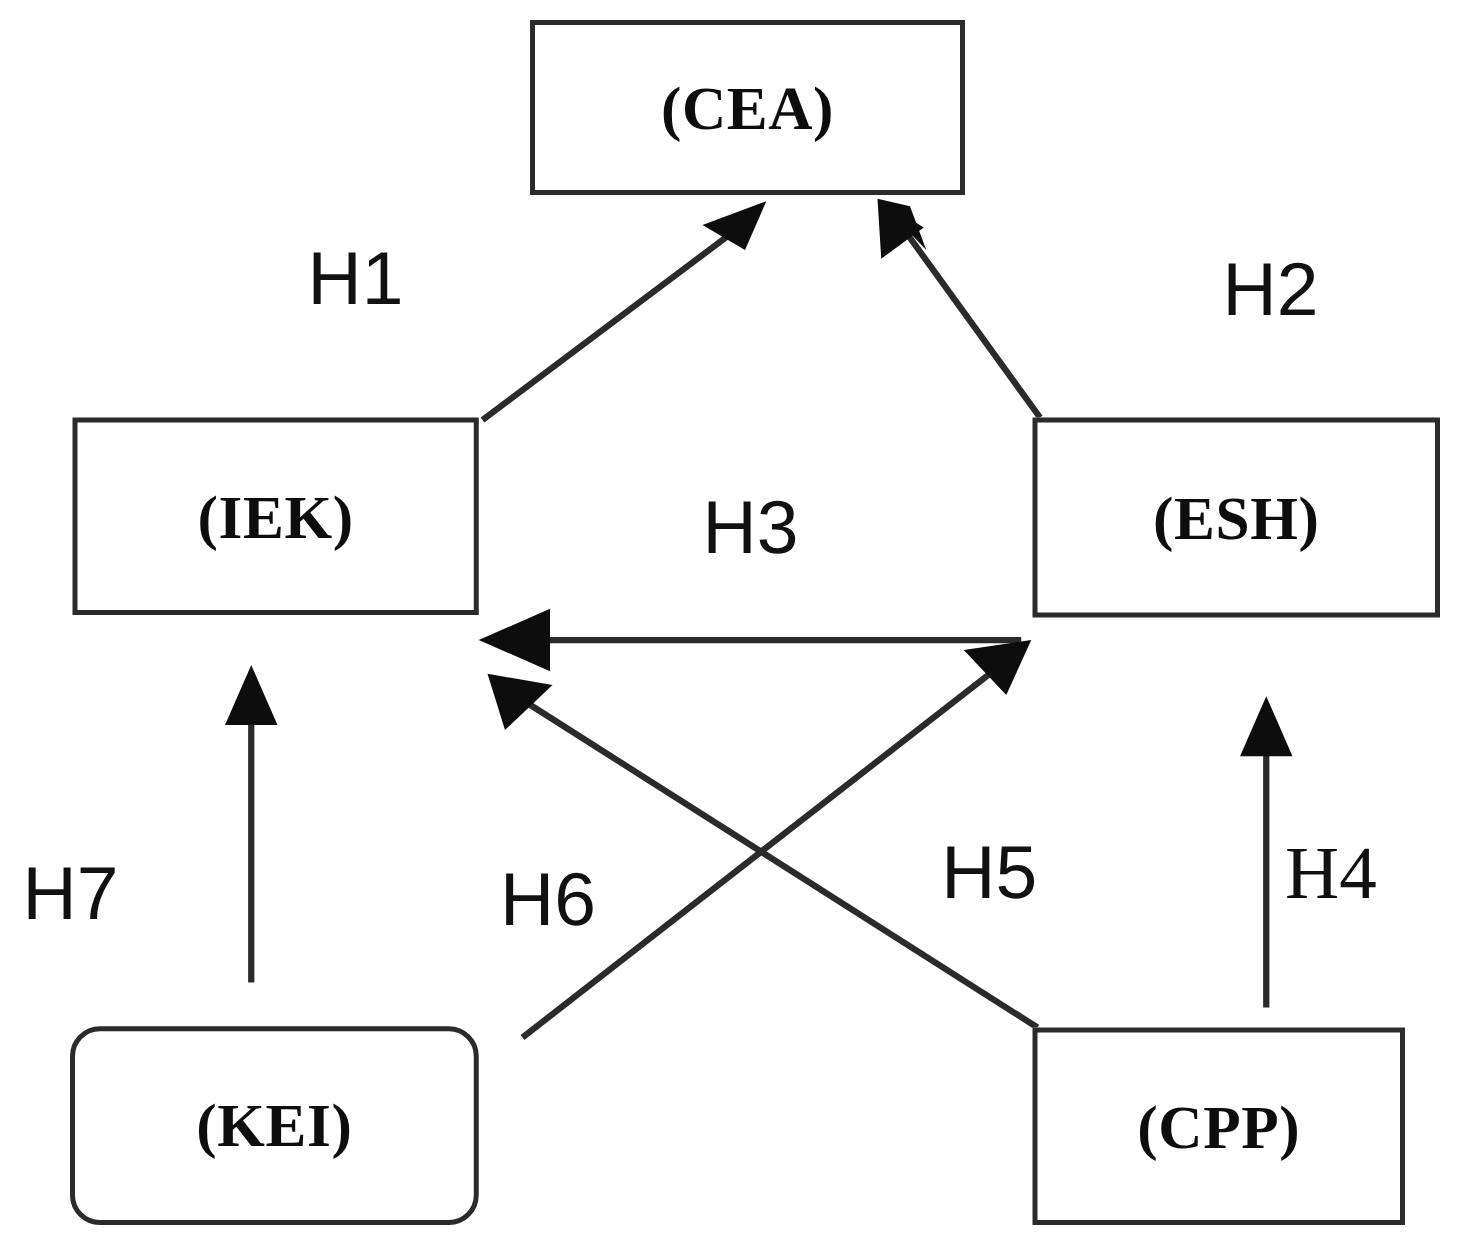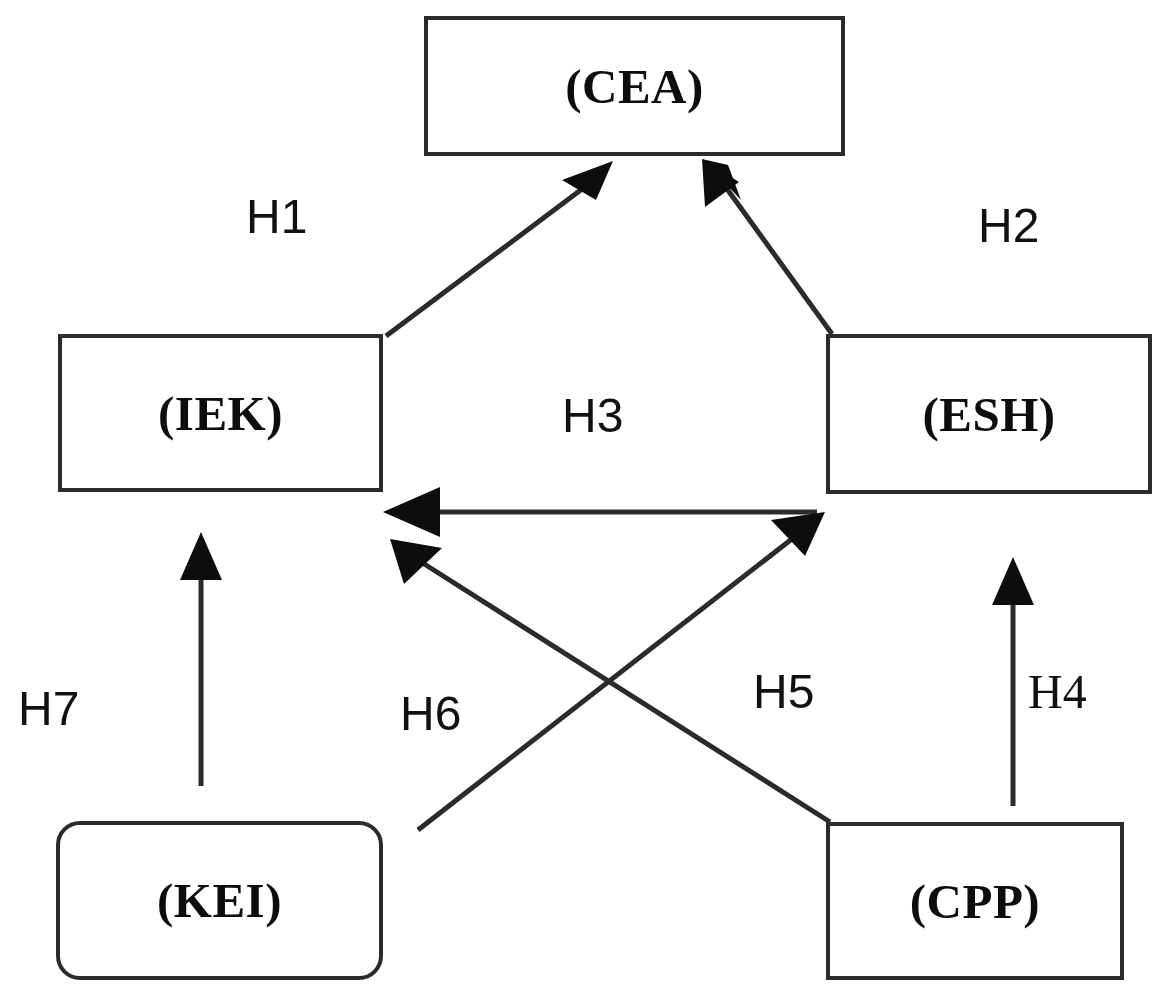--- a/index.html
+++ b/index.html
@@ -37,21 +37,21 @@
     font-size: 49px;
     color: #0d0d0d;
     letter-spacing: 0.5px;
     line-height: 1;
     white-space: nowrap;
   }
   .edge-label {
     position: absolute;
     font-family: "Liberation Sans", sans-serif;
     font-weight: 400;
-    font-size: 48px;
+    font-size: 60px;
     color: #111111;
     line-height: 1;
     white-space: nowrap;
   }
 </style>
 </head>
 <body>
 
 <div id="diagram-root">
 
@@ -87,21 +87,21 @@
       <line x1="418" y1="830" x2="797" y2="535" stroke="#2b2b2b" stroke-width="5"></line>
       <polygon points="825,512 771,520 805,556" fill="#0d0d0d"></polygon>
     </g>
 
     <g>
       <line x1="830" y1="822" x2="418" y2="560" stroke="#2b2b2b" stroke-width="5"></line>
       <polygon points="390,539 442,548 404,584" fill="#0d0d0d"></polygon>
     </g>
   </svg>
 
-  <div class="node-box" style="left:424px; top:16px; width:421px; height:140px;">
+  <div class="node-box" style="left:424px; top:16px; width:348px; height:140px;">
     <span class="node-label">(CEA)</span>
   </div>
 
   <div class="node-box" style="left:58px; top:334px; width:325px; height:158px;">
     <span class="node-label">(IEK)</span>
   </div>
 
   <div class="node-box" style="left:826px; top:334px; width:326px; height:160px;">
     <span class="node-label">(ESH)</span>
   </div>

